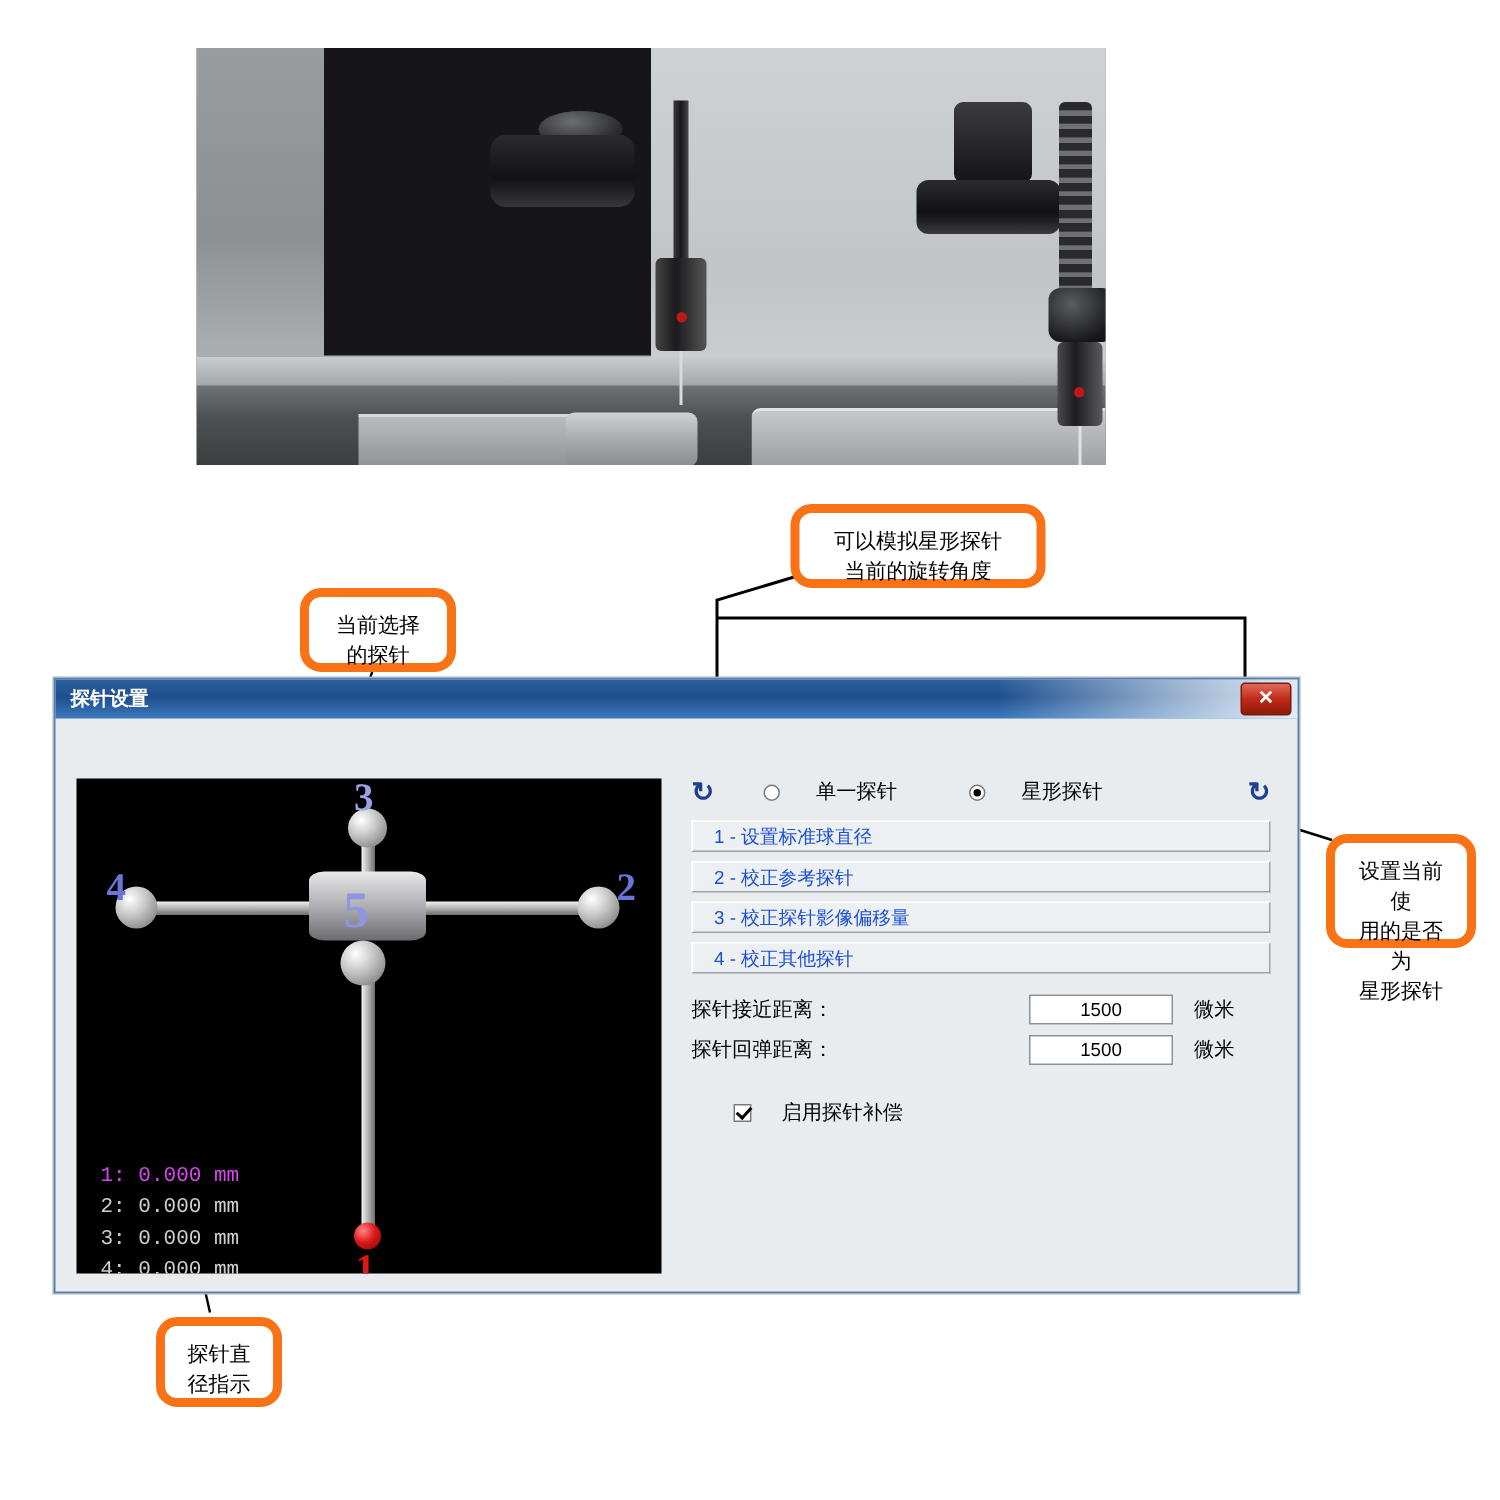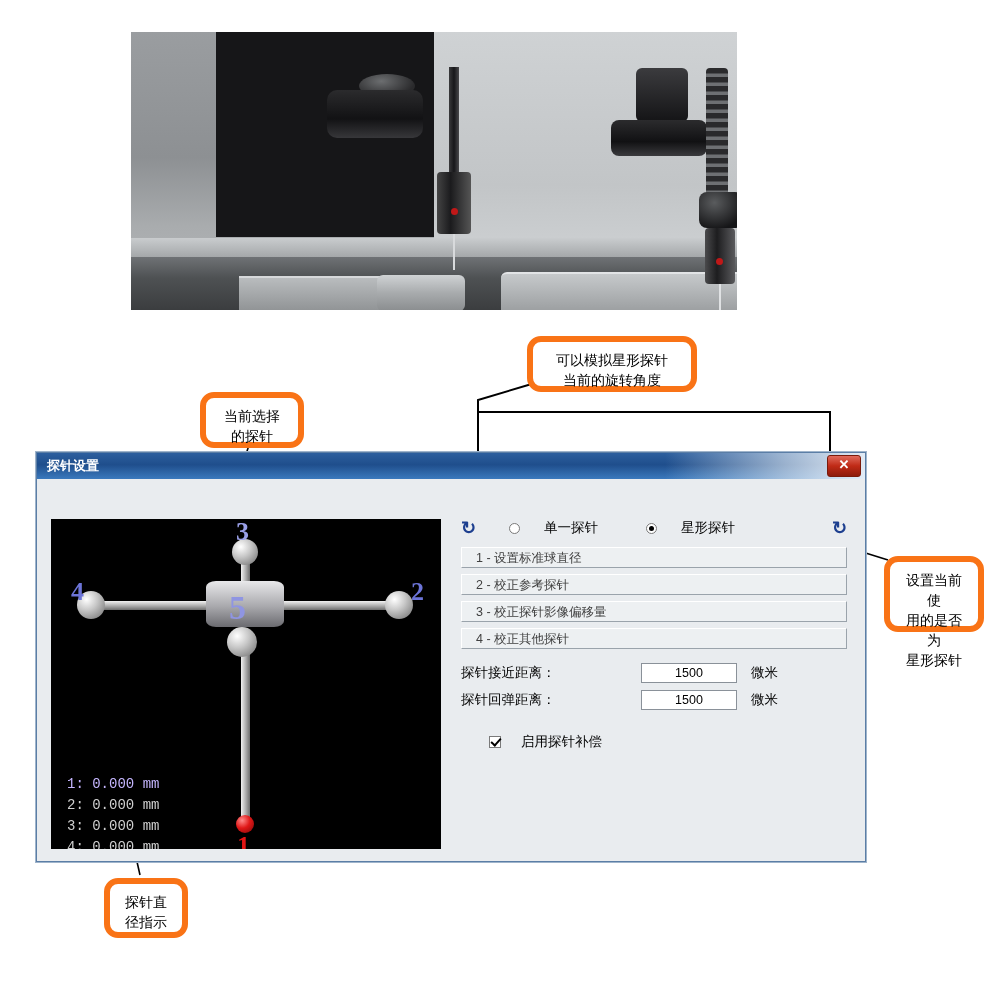--- a/index.html
+++ b/index.html
@@ -226,21 +226,21 @@
     border-radius: 50%;
   }
   .dia-list {
     position: absolute;
     left: 16px; top: 255px;
     font-family: "Liberation Mono", monospace;
     font-size: 14px;
     line-height: 21px;
     color: #cfcfcf;
   }
-  .dia-list .sel { color: #c4b5fd; }
+  .dia-list .sel { color: #d946ef; }
 
   .right-pane {
     position: absolute;
     left: 424px; top: 40px;
     width: 386px;
   }
   .radio-row {
     display: flex;
     align-items: center;
     gap: 48px;
@@ -267,21 +267,21 @@
   .btn-wide {
     display: block;
     width: 100%;
     height: 21px;
     background: #edf0f2;
     border: 1px solid #9aa3ab;
     border-top-color: #ffffff;
     border-left-color: #ffffff;
     box-sizing: border-box;
     font-size: 12.5px;
-    color: #404040;
+    color: #1d4ed8;
     text-align: left;
     padding-left: 14px;
     line-height: 19px;
     margin-bottom: 6px;
     cursor: pointer;
     font-family: "Liberation Sans", sans-serif;
   }
   .field-row {
     display: flex;
     align-items: center;
@@ -293,20 +293,21 @@
   .field-row input.txt {
     width: 96px;
     height: 20px;
     border: 1px solid #8a9199;
     background: #ffffff;
     text-align: center;
     font-size: 12.5px;
     font-family: "Liberation Sans", sans-serif;
     color: #000;
     box-sizing: border-box;
+    margin-left: 45px;
   }
   .field-row .unit { margin-left: 14px; }
   .chk-row {
     display: flex; align-items: center; gap: 20px;
     font-size: 13.5px; margin: 10px 0 0 28px;
     cursor: pointer;
   }
   .chk {
     width: 12px; height: 12px;
     border: 1px solid #7a7a7a;

